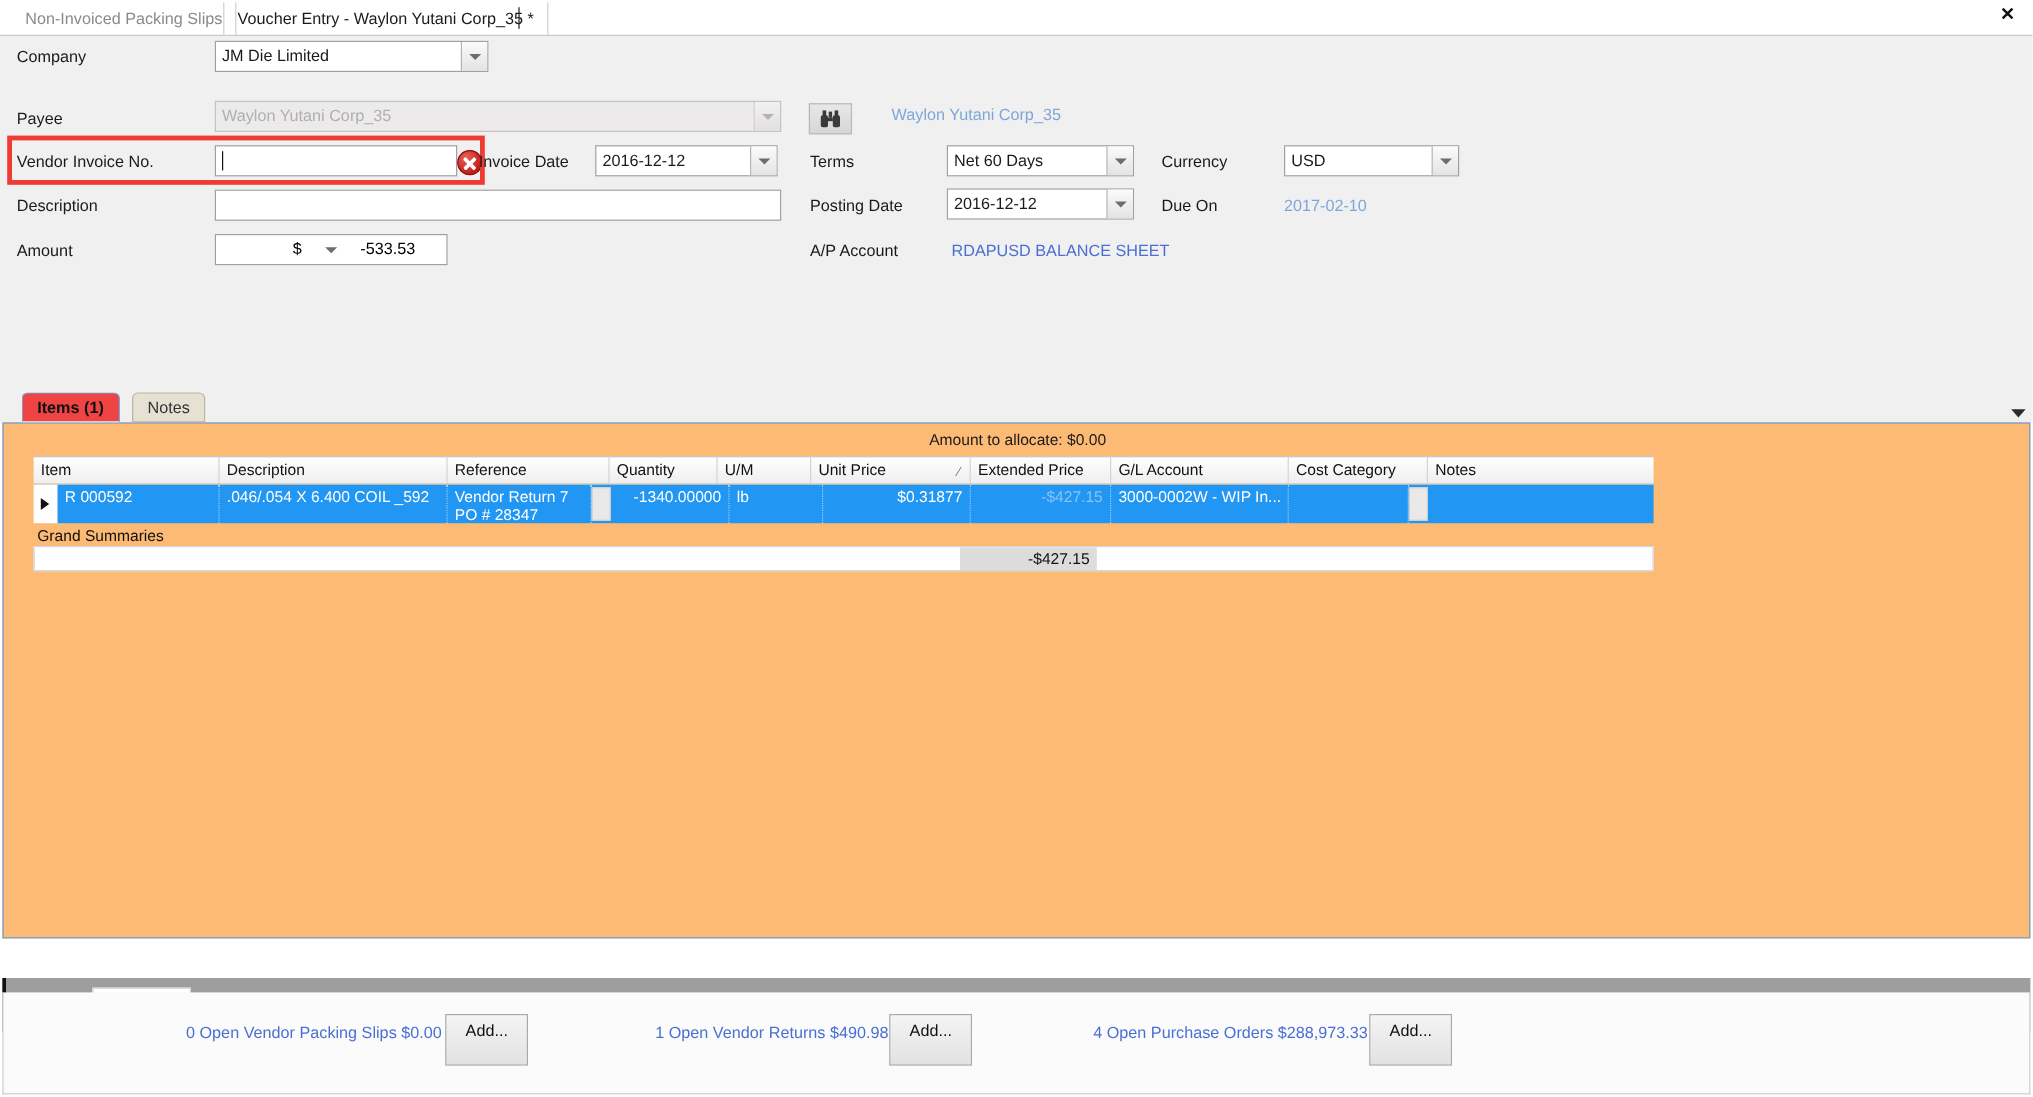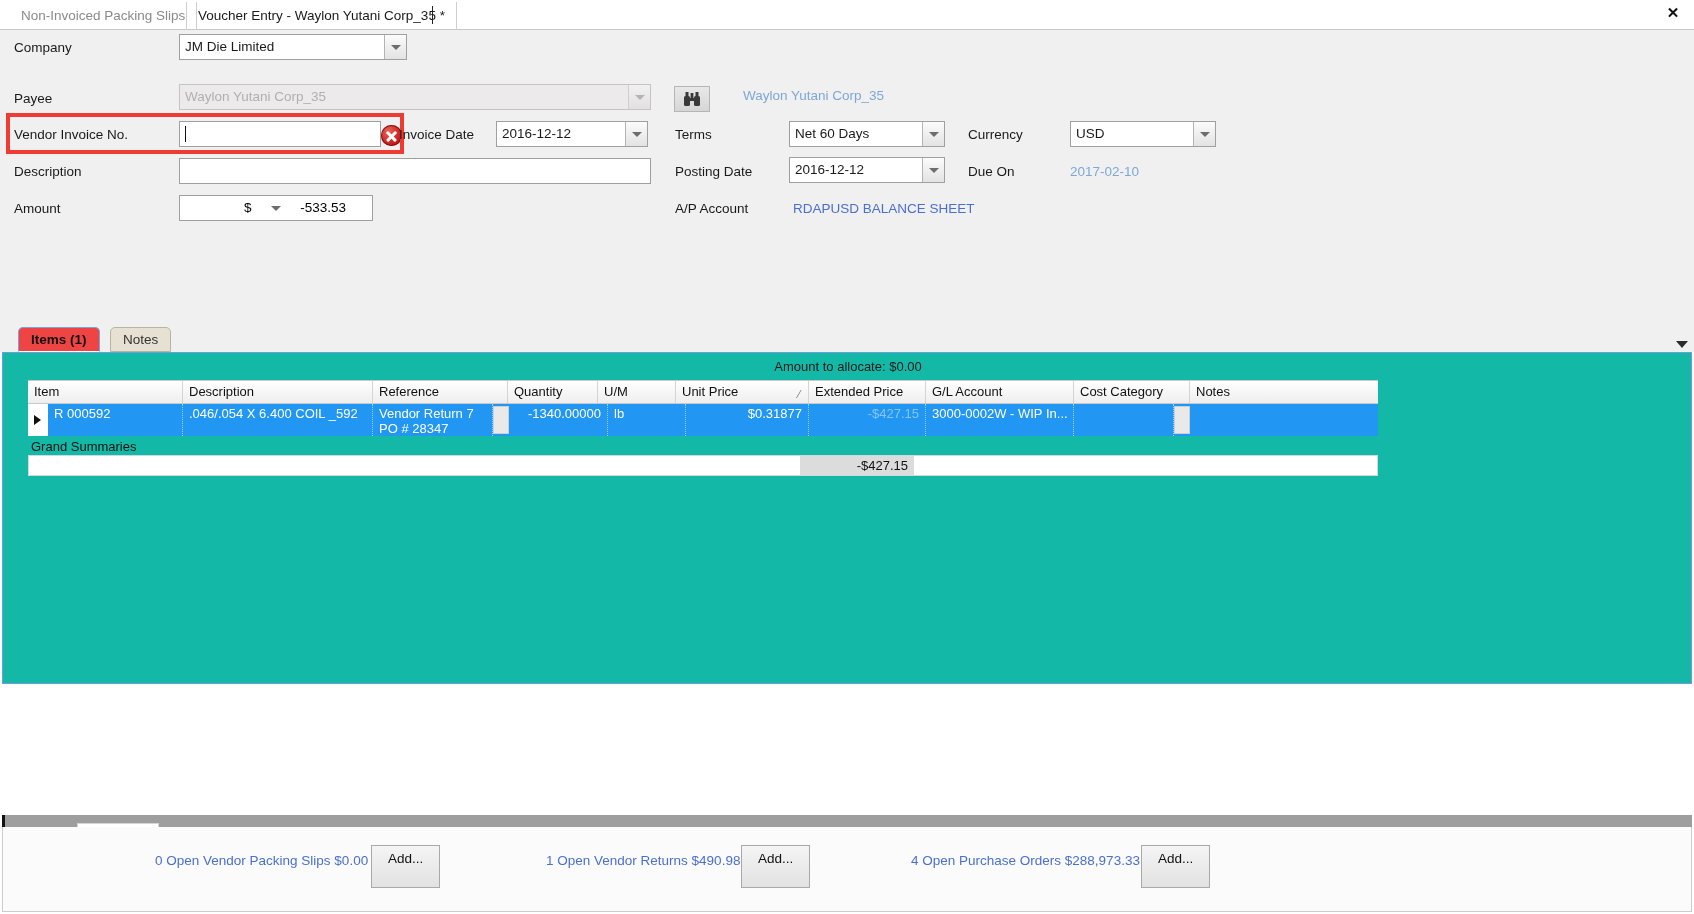--- a/index.html
+++ b/index.html
@@ -254,22 +254,22 @@
     border: 1px solid #b9b49f;
     color: #333;
     z-index: 2;
   }
 
   
   .gridpanel {
     position: absolute;
     left: 2px; top: 352px;
     width: 1690px;
-    height: 332px;
-    background: #14b8a6;
+    height: 430px;
+    background: #fdba74;
     border: 1px solid #6a9fd8;
     box-sizing: border-box;
   }
   .allocate {
     position: absolute;
     left: 0; top: 6px;
     width: 1690px;
     text-align: center;
     font-size: 13px;
     color: #1a1a1a;

